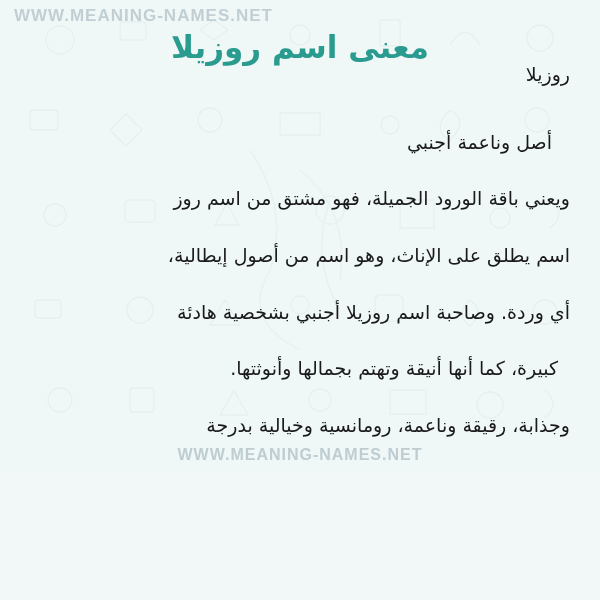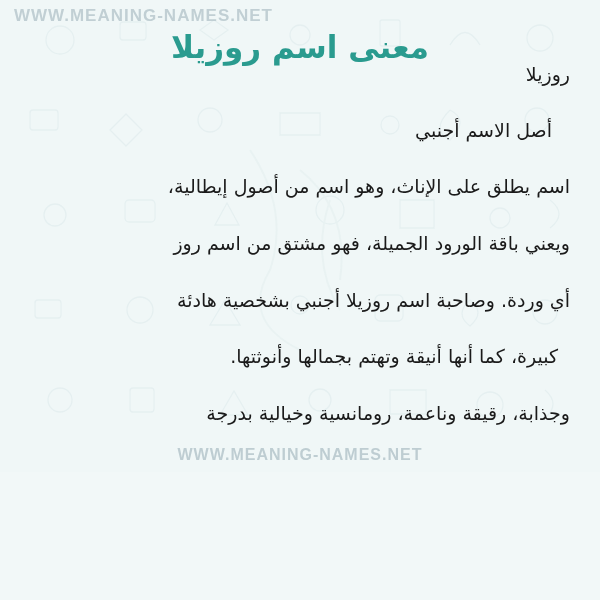--- a/index.html
+++ b/index.html
@@ -84,21 +84,21 @@
     font-size: 19px;
     line-height: 1.35;
     margin: 0 0 31px 0;
     white-space: nowrap;
   }
 
   .line.indent-1 { padding-right: 12px; }
   .line.indent-2 { padding-right: 18px; }
 
   .line.name {
-    margin-bottom: 30px;
+    margin-bottom: 42px;
   }
 </style>
 </head>
 <body>
 
 <div class="page">
 
   <svg class="bg-pattern" viewBox="0 0 600 600" xmlns="http://www.w3.org/2000/svg" aria-hidden="true">
     <g stroke="#d9e7e9" stroke-width="1.3" fill="none" opacity="0.9">
       <circle cx="60" cy="40" r="14"></circle>
@@ -161,22 +161,22 @@
       <path d="M330 200 q-20 60 10 110"></path>
     </g>
   </svg>
 
   <div class="watermark-top">WWW.MEANING-NAMES.NET</div>
 
   <h1 class="title">معنى اسم روزيلا</h1>
 
   <div class="content">
     <p class="line name">روزيلا</p>
-    <p class="line indent-2">أصل الاسم أجنبي</p>
+    <p class="line indent-2">أصل وناعمة أجنبي</p>
+    <p class="line">ويعني باقة الورود الجميلة، فهو مشتق من اسم روز</p>
     <p class="line">اسم يطلق على الإناث، وهو اسم من أصول إيطالية،</p>
-    <p class="line">ويعني باقة الورود الجميلة، فهو مشتق من اسم روز</p>
     <p class="line">أي وردة. وصاحبة اسم روزيلا أجنبي بشخصية هادئة</p>
     <p class="line indent-1">كبيرة، كما أنها أنيقة وتهتم بجمالها وأنوثتها.</p>
     <p class="line">وجذابة، رقيقة وناعمة، رومانسية وخيالية بدرجة</p>
   </div>
 
   <div class="watermark-bottom">WWW.MEANING-NAMES.NET</div>
 </div>
 
 </body></html>

